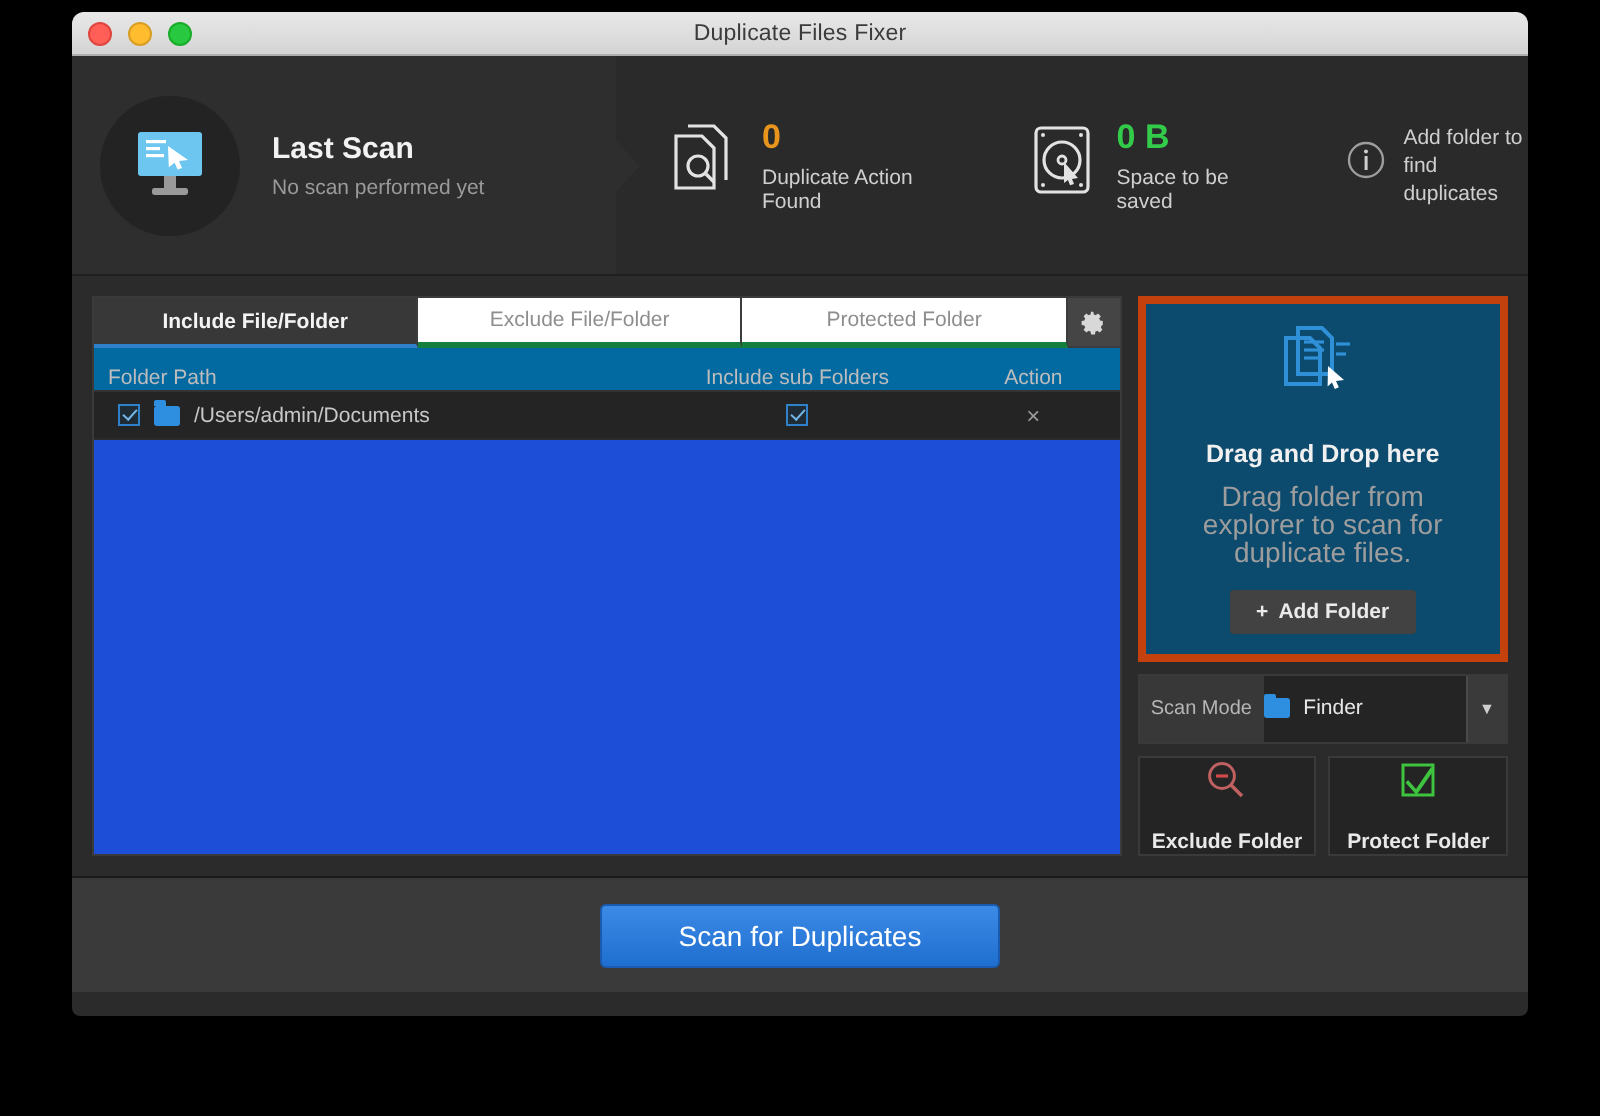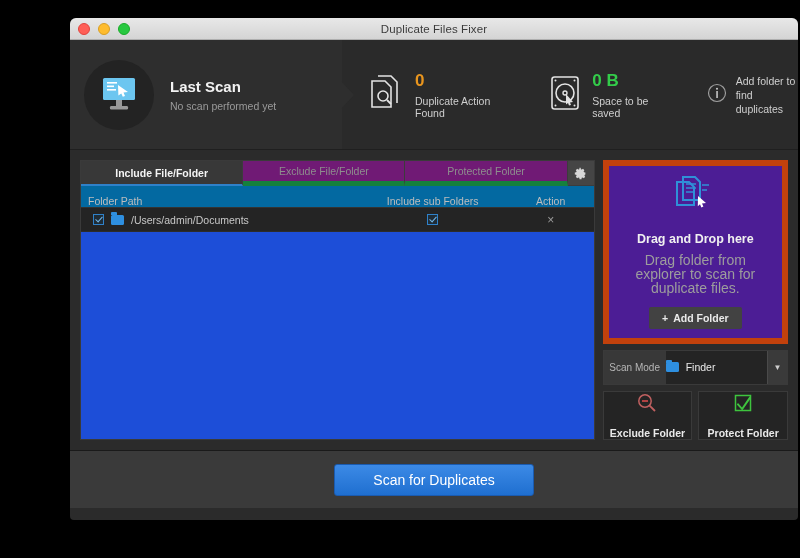--- a/index.html
+++ b/index.html
@@ -6,27 +6,26 @@
   html, body {
     width: 800px; height: 558px;
     background: #000;
     font-family: "Liberation Sans", sans-serif;
     overflow: hidden;
   }
 
   
   #window {
     position: absolute;
-    left: 36px; top: 18px;
+    left: 36px; top: 6px;
     width: 728px; height: 502px;
     background: #2b2b2b;
     border-radius: 6px 6px 4px 4px;
     overflow: hidden;
     box-shadow: 0 6px 24px rgba(0,0,0,.6);
-    margin-left: 34px;
   }
 
   
   #titlebar {
     position: relative;
     height: 22px;
     background: linear-gradient(180deg, #e8e8e8 0%, #d4d4d4 100%);
     border-bottom: 1px solid #aeaeae;
     display: flex; align-items: center;
   }
@@ -105,23 +104,23 @@
     width: 522px;
     display: flex; flex-direction: column;
     background: #1c1c1c;
     border: 1px solid #3a3a3a;
   }
   #tabbar { display: flex; height: 25px; flex: none; }
   .tab {
     flex: 1;
     display: flex; align-items: center; justify-content: center;
     font-size: 10.5px; color: #8e8e8e;
-    background: #701a75;
+    background: #ffffff;
     border-right: 1px solid #3c3c3c;
-    border-bottom: 5px solid #15803d;
+    border-bottom: 3px solid #15803d;
   }
   .tab.active {
     color: #f4f4f4; font-weight: bold;
     background: #383838;
     border-bottom: 2px solid #2f81c9;
   }
   #gear-btn {
     width: 26px; flex: none;
     display: flex; align-items: center; justify-content: center;
     background: #454545;
@@ -162,22 +161,22 @@
     width: 3px; height: 6px;
     border: solid #74b7e8;
     border-width: 0 1.5px 1.5px 0;
     transform: rotate(42deg);
   }
 
   
   #side { width: 188px; display: flex; flex-direction: column; gap: 6px; }
   #drop {
     height: 198px;
-    background: #4c1d95;
-    border: 6px solid #c2410c;
+    background: #0c4a6e;
+    border: 4px solid #c2410c;
     display: flex; flex-direction: column;
     align-items: center; justify-content: center;
     padding: 0 14px;
   }
   #drop .t { font-size: 12.5px; font-weight: bold; color: #f0f0f0; margin-top: 12px; }
   #drop .d {
     font-size: 14px; color: #9d9d9d; text-align: center;
     margin-top: 7px; line-height: 14px;
   }
   #add-folder {

